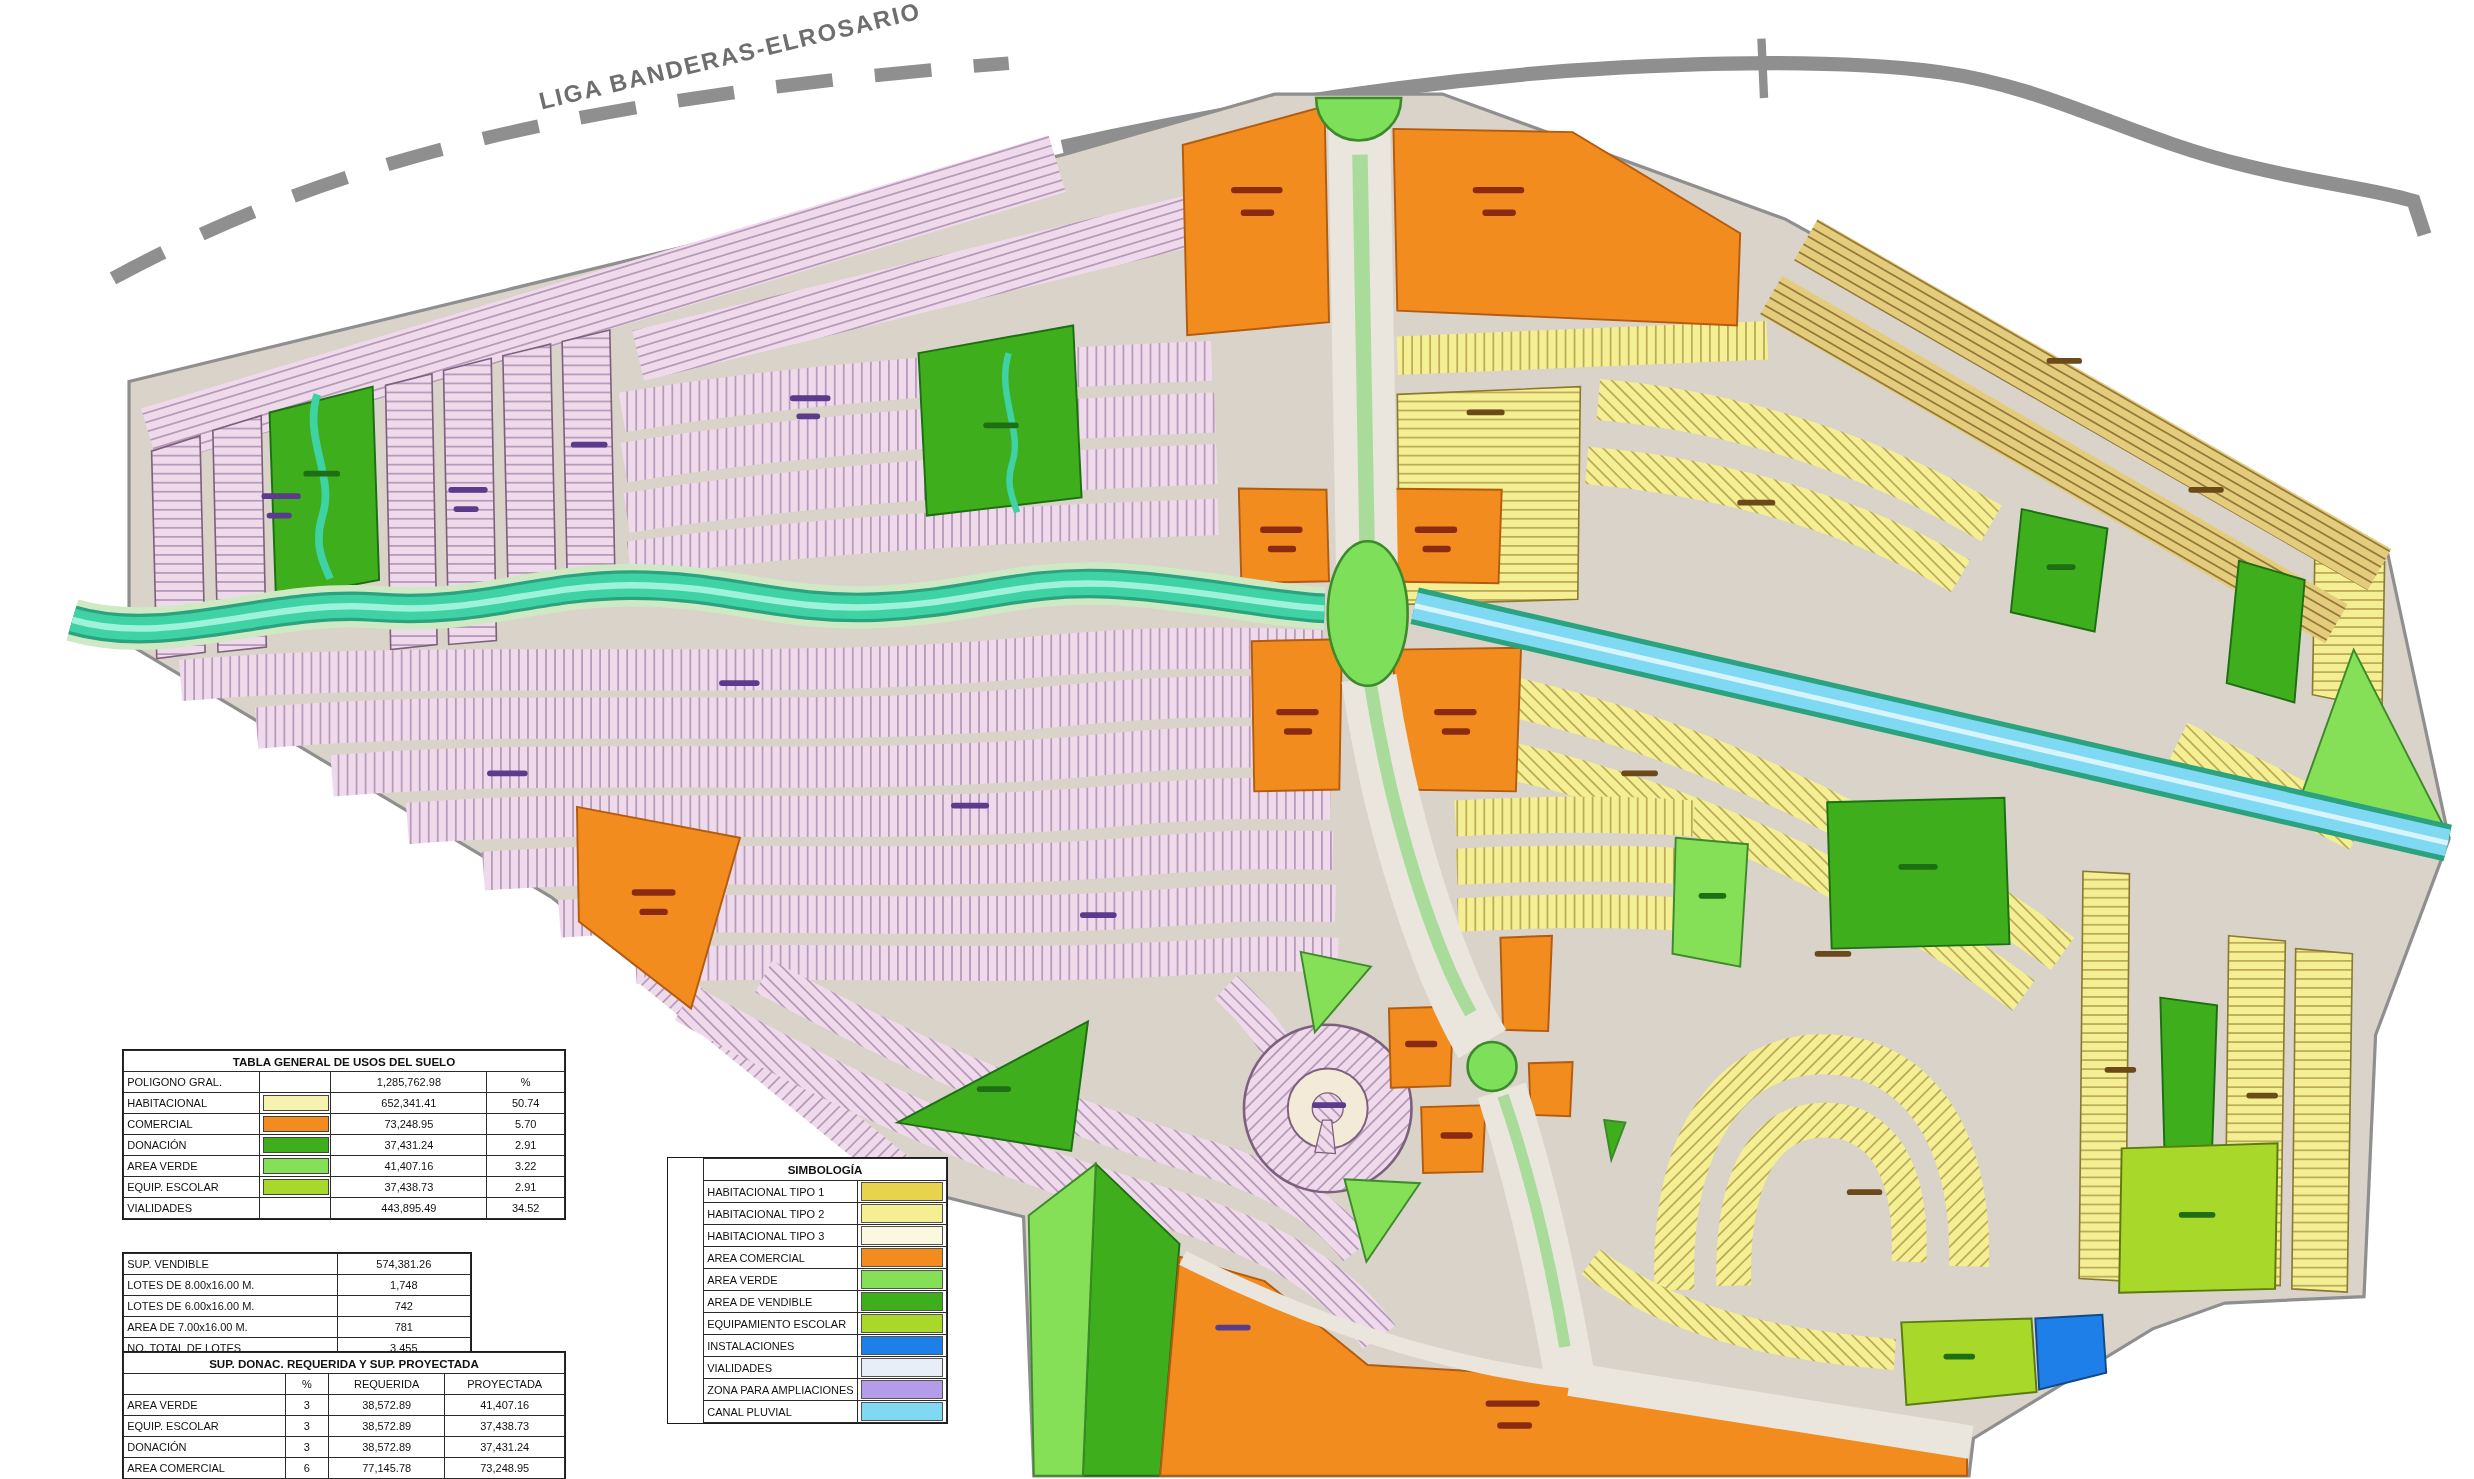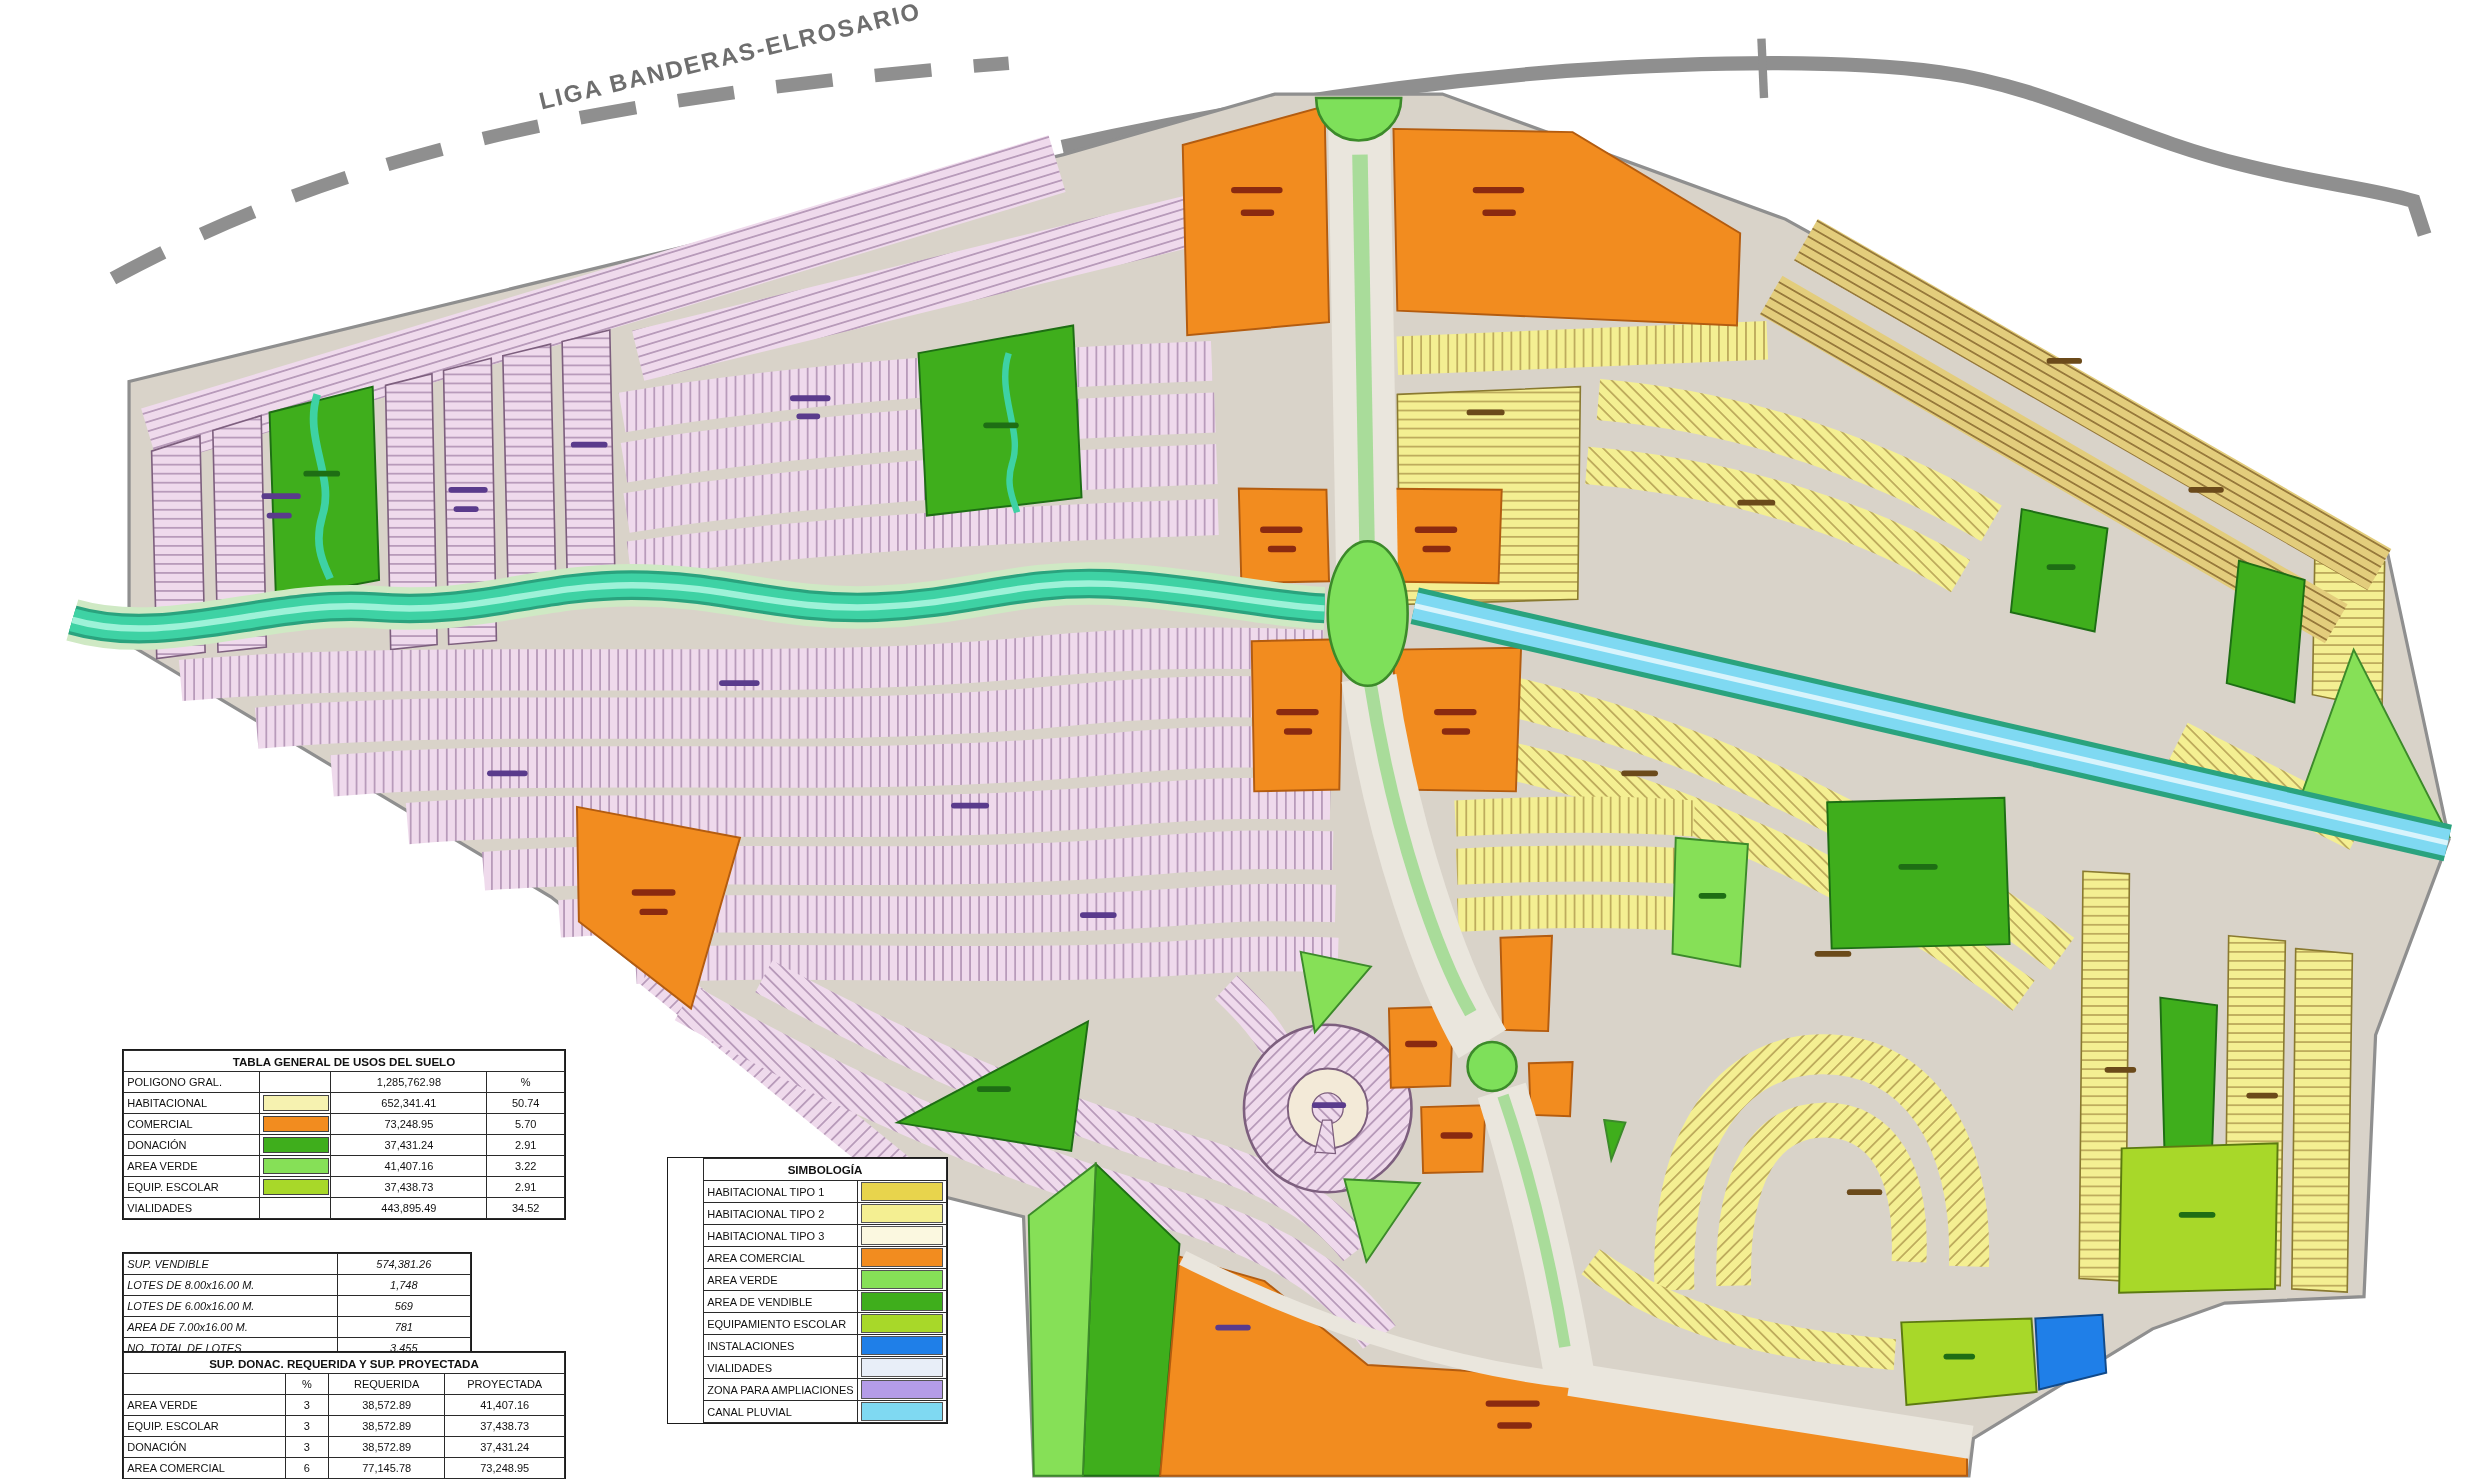--- a/index.html
+++ b/index.html
@@ -307,38 +307,38 @@
           </tr>
           <tr>
             <td>VIALIDADES</td>
             <td></td>
             <td class="num">443,895.49</td>
             <td class="num">34.52</td>
           </tr>
         </tbody>
   </table>
 </div>
-<div class="panel" id="tbl-vendible" style="left:122px;top:1252px;width:348px;font-style:italic;">
+<div class="panel" id="tbl-vendible" style="left:122px;top:1252px;width:348px;">
   <table>
     <colgroup>
           <col style="width: 213px;">
           <col style="width: 133px;">
         </colgroup>
         <tbody id="tv-body">
           <tr>
             <td>SUP. VENDIBLE</td>
             <td class="num">574,381.26</td>
           </tr>
           <tr>
             <td>LOTES DE 8.00x16.00 M.</td>
             <td class="num">1,748</td>
           </tr>
           <tr>
             <td>LOTES DE 6.00x16.00 M.</td>
-            <td class="num">569</td>
+            <td class="num">742</td>
           </tr>
           <tr>
             <td>AREA DE 7.00x16.00 M.</td>
             <td class="num">781</td>
           </tr>
           <tr>
             <td>NO. TOTAL DE LOTES</td>
             <td class="num">3,455</td>
           </tr>
         </tbody>

